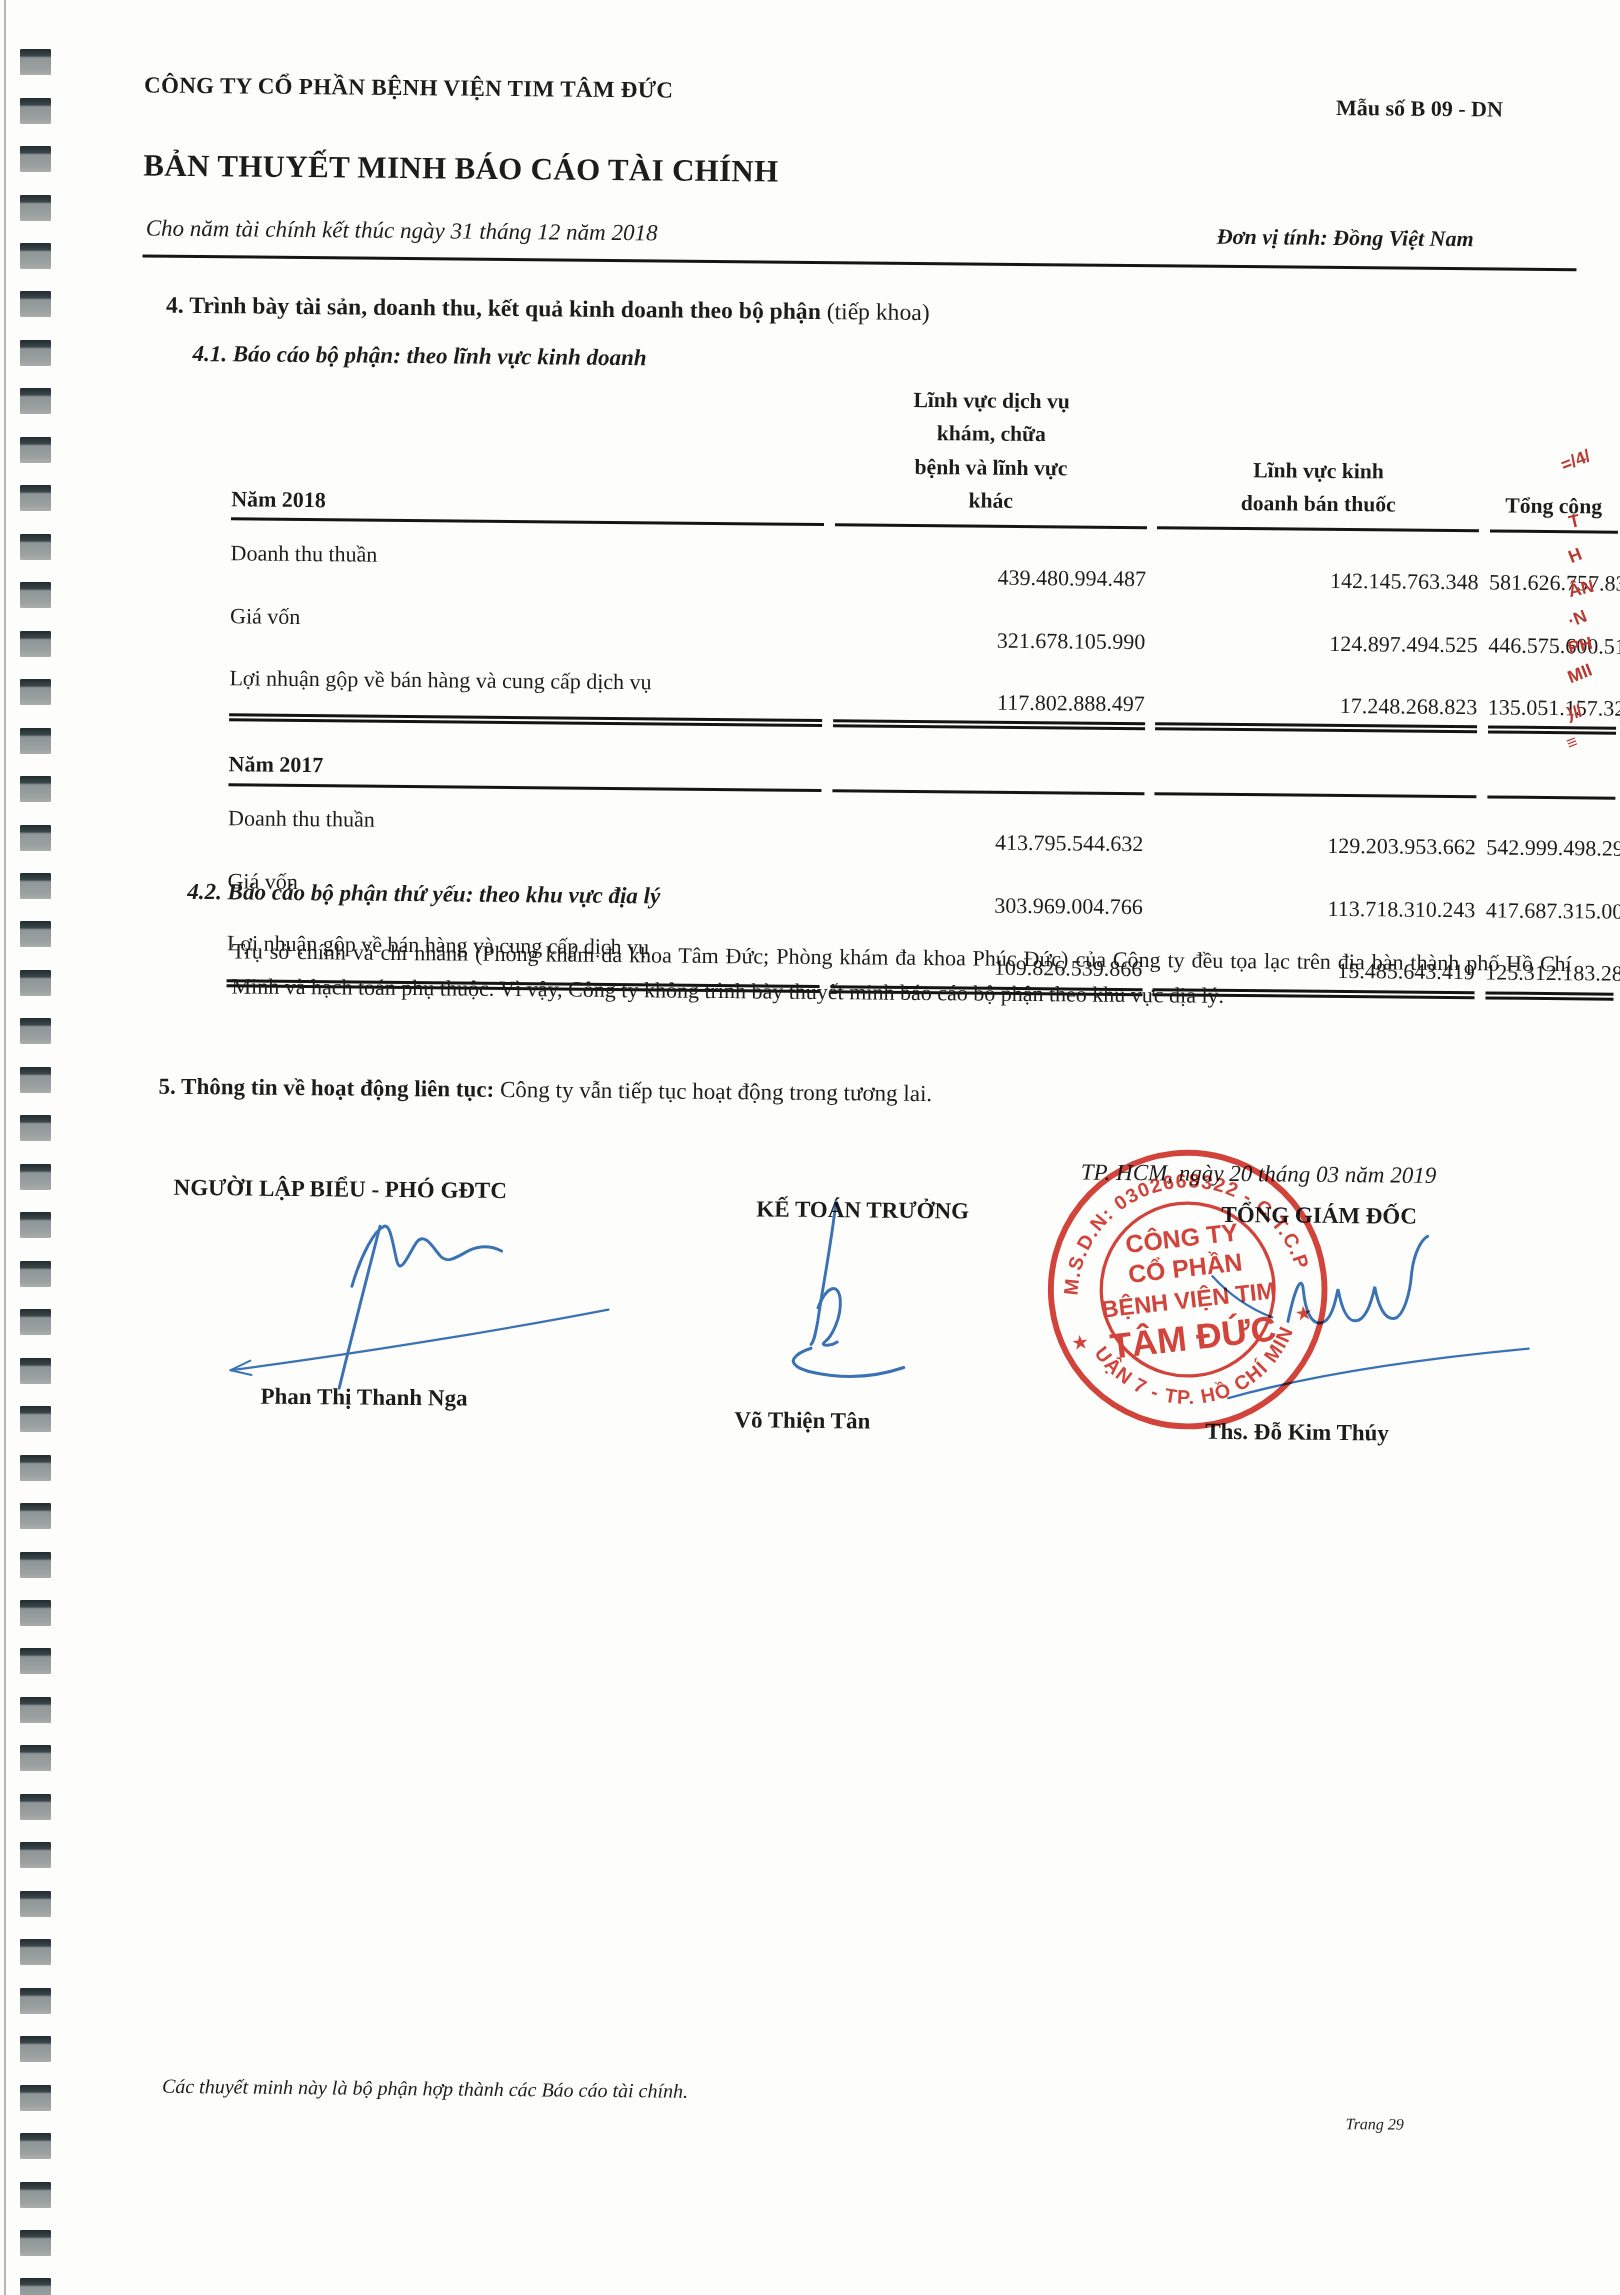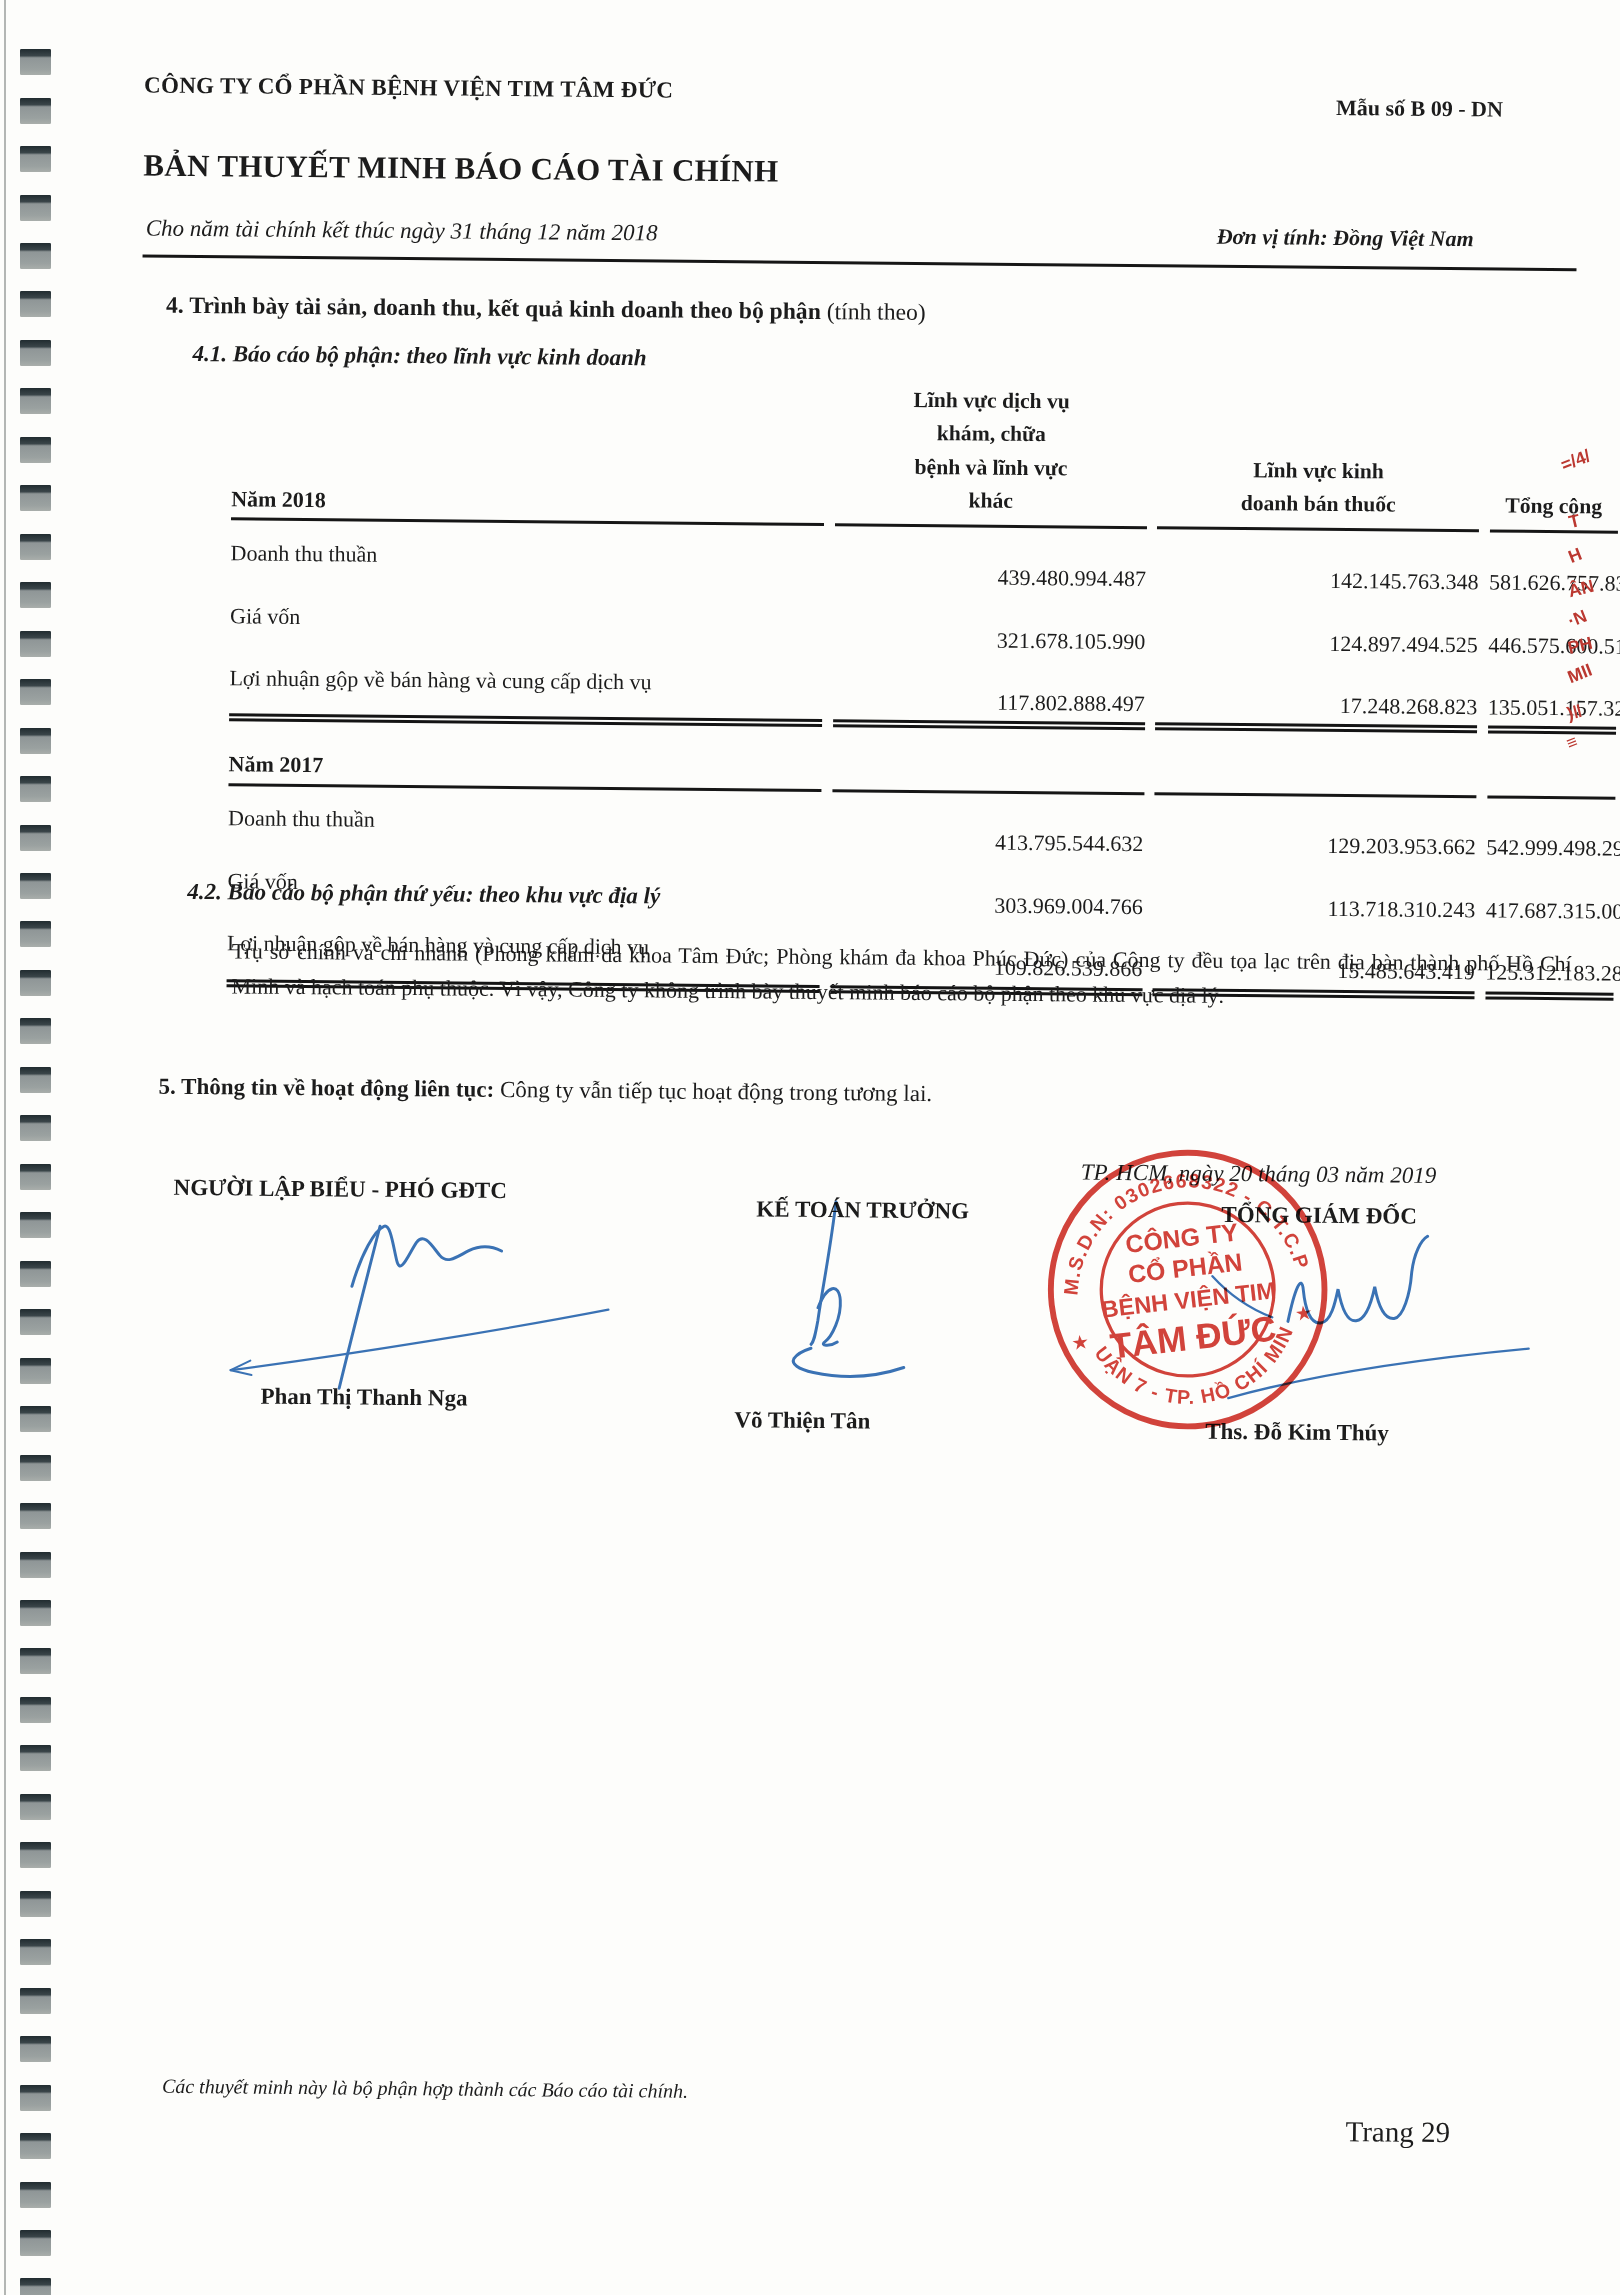--- a/index.html
+++ b/index.html
@@ -49,21 +49,21 @@
   .sigtitle{font-size:23px;font-weight:700;}
   .st1{left:185px;top:1175px;}
   .st2{left:768px;top:1191px;}
   .st3{left:1233px;top:1192px;}
   .dateline{left:1092px;top:1151px;font-size:23px;font-style:italic;}
   .signame{font-size:23px;font-weight:700;}
   .sn1{left:274px;top:1383px;}
   .sn2{left:748px;top:1402px;}
   .sn3{left:1219px;top:1409px;}
   .footer-note{left:182px;top:2075px;font-size:20px;font-style:italic;}
-  .pageno{left:1366px;top:2104px;font-size:29px;}
+  .pageno{left:1366px;top:2104px;font-size:16px;font-style:italic;}
   
   #stamp{position:absolute;left:1056px;top:1136px;mix-blend-mode:multiply;opacity:.95;}
   #ink{position:absolute;left:0;top:0;mix-blend-mode:multiply;pointer-events:none;}
   .frag{position:absolute;color:#bb3830;font-weight:700;font-size:17.7px;
         font-family:"Liberation Sans","DejaVu Sans",sans-serif;}
 </style>
 </head>
 <body>
 
 <div class="page-edge"></div>
@@ -119,21 +119,21 @@
 
 <div id="doc">
 
   <div class="abs company">CÔNG TY CỔ PHẦN BỆNH VIỆN TIM TÂM ĐỨC</div>
   <div class="abs formno">Mẫu số B 09 - DN</div>
   <div class="abs title">BẢN THUYẾT MINH BÁO CÁO TÀI CHÍNH</div>
   <div class="abs subtitle">Cho năm tài chính kết thúc ngày 31 tháng 12 năm 2018</div>
   <div class="abs unit">Đơn vị tính: Đồng Việt Nam</div>
   <div class="abs toprule"></div>
 
-  <div class="abs sec4"><span class="b">4. Trình bày tài sản, doanh thu, kết quả kinh doanh theo bộ phận</span><span> (tính theo)</span></div>
+  <div class="abs sec4"><span class="b">4. Trình bày tài sản, doanh thu, kết quả kinh doanh theo bộ phận</span><span> (tiếp khoa)</span></div>
   <div class="abs sec41">4.1. Báo cáo bộ phận: theo lĩnh vực kinh doanh</div>
 
   <div class="abs" id="seg-table">
       <div class="trow " style="min-height: 143px;">
         <div class="ylabel hd">Năm 2018</div>
         <div class="thead-cell hd">Lĩnh vực dịch vụ
 khám, chữa
 bệnh và lĩnh vực
 khác</div>
         <div class="thead-cell hd">Lĩnh vực kinh

